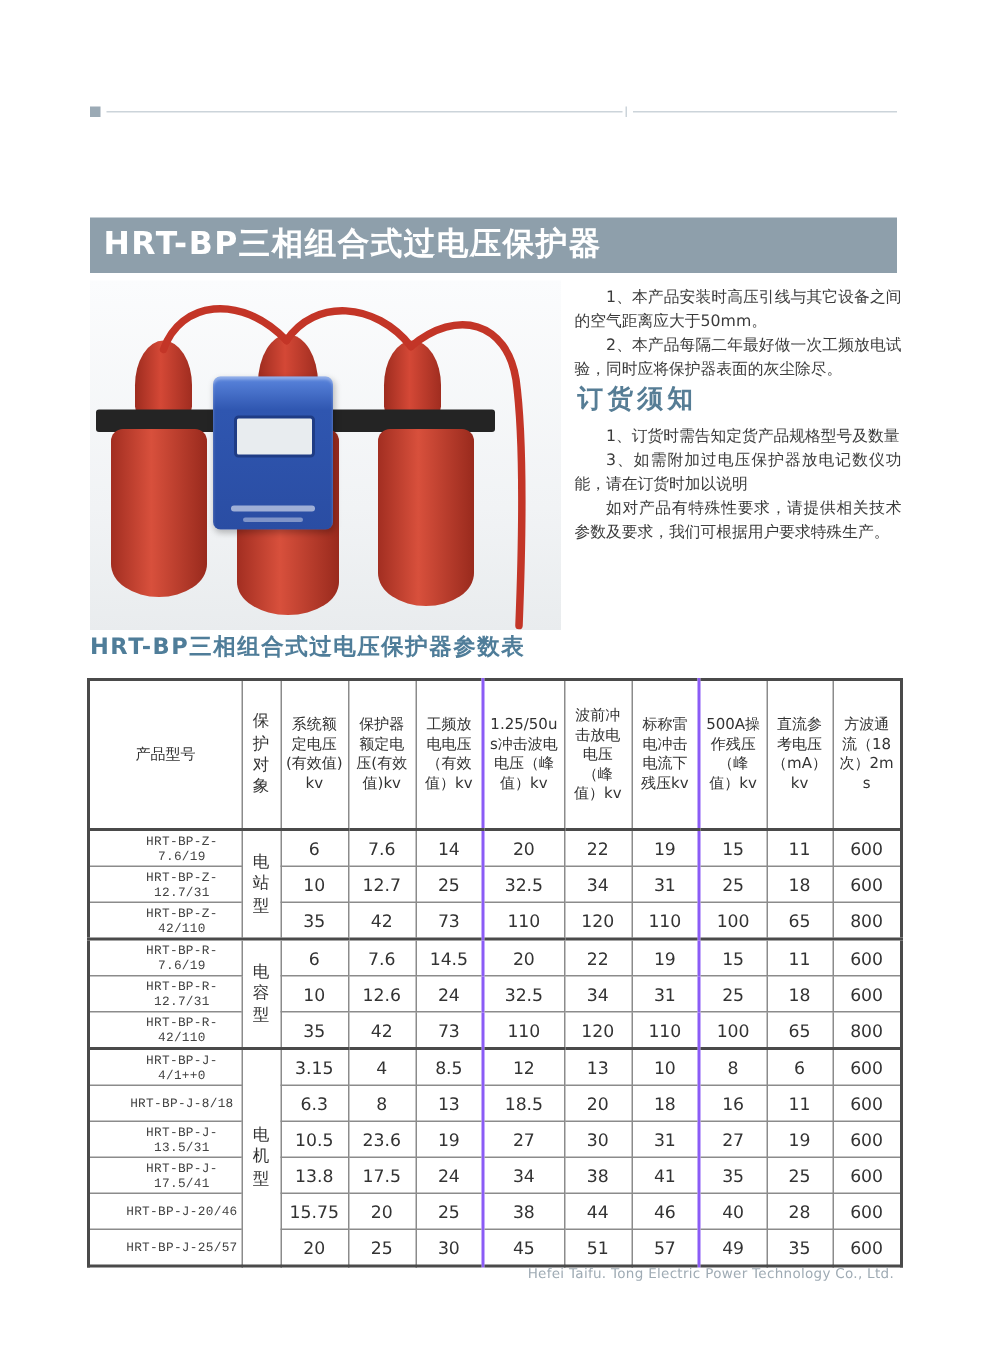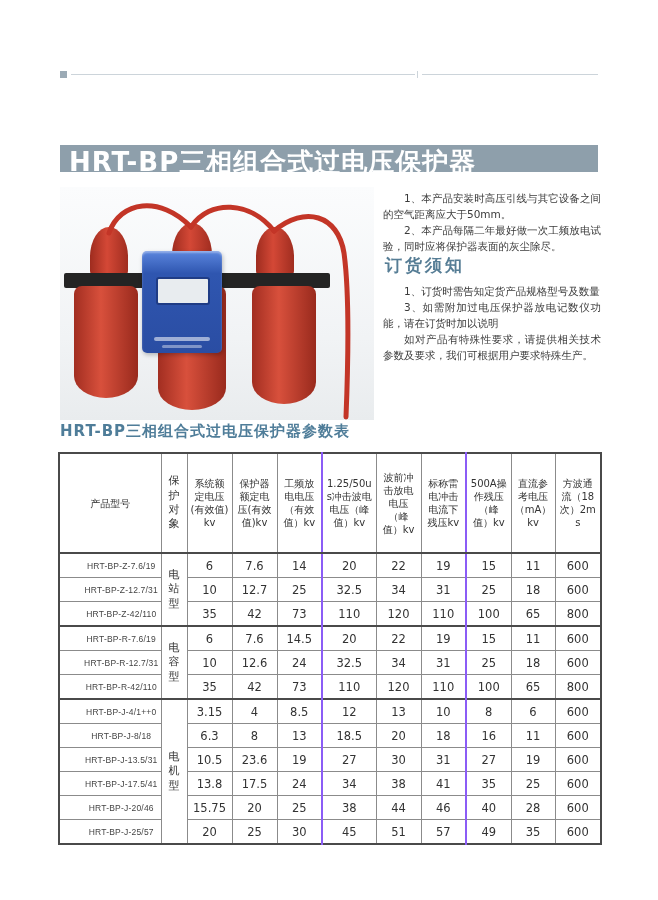--- a/index.html
+++ b/index.html
@@ -8,22 +8,22 @@
 
   
   .top-rule{position:absolute;left:60px;top:71px;width:538px;height:9px;}
   .top-rule .sq{position:absolute;left:0;top:0;width:7px;height:7px;background:#9baab5;}
   .top-rule .ln{position:absolute;top:3px;height:1px;background:#ccd4da;}
   .top-rule .ln1{left:11px;width:344px;}
   .top-rule .ln2{left:362px;width:176px;}
   .top-rule .tick{position:absolute;left:357px;top:0;width:1px;height:7px;background:#ccd4da;}
 
   
-  .title-bar{position:absolute;left:60px;top:145px;width:538px;height:27px;background:#8e9fab;
-             color:#ffffff;font-size:26px;font-weight:bold;line-height:35px;padding-left:9px;
+  .title-bar{position:absolute;left:60px;top:145px;width:538px;height:37px;background:#8e9fab;
+             color:#ffffff;font-size:21px;font-weight:bold;line-height:35px;padding-left:9px;
              box-sizing:border-box;letter-spacing:1px;white-space:nowrap;}
 
   
   .photo{position:absolute;left:60px;top:187px;width:314px;height:233px;
          background:linear-gradient(180deg,#fbfcfd 0%,#f1f3f5 65%,#e9ecee 100%);}
   .cap{position:absolute;background:linear-gradient(90deg,#9e2c1f,#d44836 45%,#a02d20);
        border-radius:50% 50% 6px 6px / 60% 60% 6px 6px;}
   .cap1{left:30px;top:40px;width:38px;height:50px;}
   .cap2{left:112px;top:36px;width:40px;height:54px;}
   .cap3{left:196px;top:40px;width:38px;height:50px;}
@@ -51,21 +51,21 @@
   
   .table-title{position:absolute;left:60px;top:422px;color:#4f7d99;font-size:15px;
                font-weight:bold;letter-spacing:1px;}
   table.params{position:absolute;left:58px;top:452px;border-collapse:collapse;table-layout:fixed;
                border:2px solid #4a4a4a;}
   .params th,.params td{border:1px solid #8b8b8b;text-align:center;vertical-align:middle;}
   .params thead tr{height:100px;}
   .params thead th{border-bottom:2px solid #4a4a4a;font-weight:normal;font-size:10px;
                    line-height:1.3;color:#333;padding:2px 3px;word-break:break-all;}
   .params tbody td{height:23px;font-size:11.5px;color:#333;padding:0 1px;}
-  .params td.model{font-family:Liberation Sans, sans-serif;font-size:8.5px;color:#444;letter-spacing:0.2px;padding-left:23px;}
+  .params td.model{font-family:Liberation Mono, monospace;font-size:8.5px;color:#444;letter-spacing:0.2px;padding-left:23px;}
   .params .vcell{font-size:11px;line-height:1.3;word-break:break-all;padding:0 7px;}
   .params .tl{border-left:2px solid #8b5cf6;}
   .params tr.gs td{border-top:2px solid #4a4a4a;}
 
   
   .footer{position:absolute;top:845px;right:62px;font-size:9px;color:#9fabb4;letter-spacing:0.2px;}
 </style>
 </head>
 <body>
 
@@ -286,14 +286,15 @@
           <td class="tl">45</td>
           <td>51</td>
           <td>57</td>
           <td class="tl">49</td>
           <td>35</td>
           <td>600</td>
         </tr>
       </tbody>
   </table>
 
+  <div class="footer">Hefei Taifu. Tong Electric Power Technology Co., Ltd.</div>
 
 </div>
 
 </body></html>

